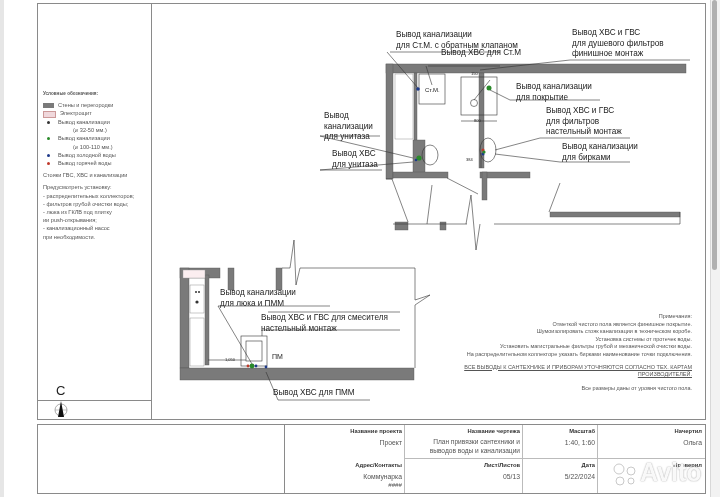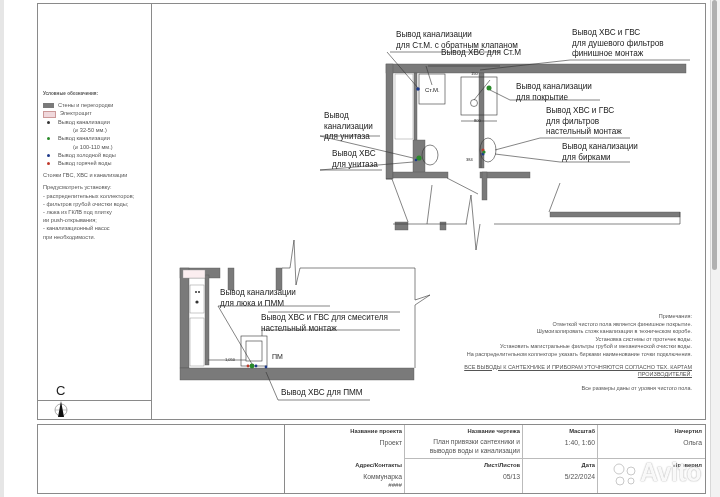--- a/index.html
+++ b/index.html
@@ -227,21 +227,21 @@
 </div>
 
 <div class="lbl" style="left:220px;top:288px;">
   <span>Вывод канализации</span>
     <span>для люка и ПММ</span>
 </div>
 <div class="lbl" style="left:261px;top:313px;">
   <span>Вывод ХВС и ГВС для смесителя</span>
     <span>настельный монтаж</span>
 </div>
-<div class="lbl" style="left:281px;top:388px;">
+<div class="lbl" style="left:273px;top:388px;">
   <span>Вывод ХВС для ПММ</span>
 </div>
 
 <div class="notes">
   <div>Примечания:</div>
   <div>Отметкой чистого пола является финишное покрытие.</div>
   <div>Шумоизолировать стояк канализации в техническом коробе.</div>
   <div>Установка системы от протечек воды.</div>
   <div>Установить магистральные фильтры грубой и механической очистки воды.</div>
   <div>На распределительном коллекторе указать бирками наименование точки подключения.</div>

